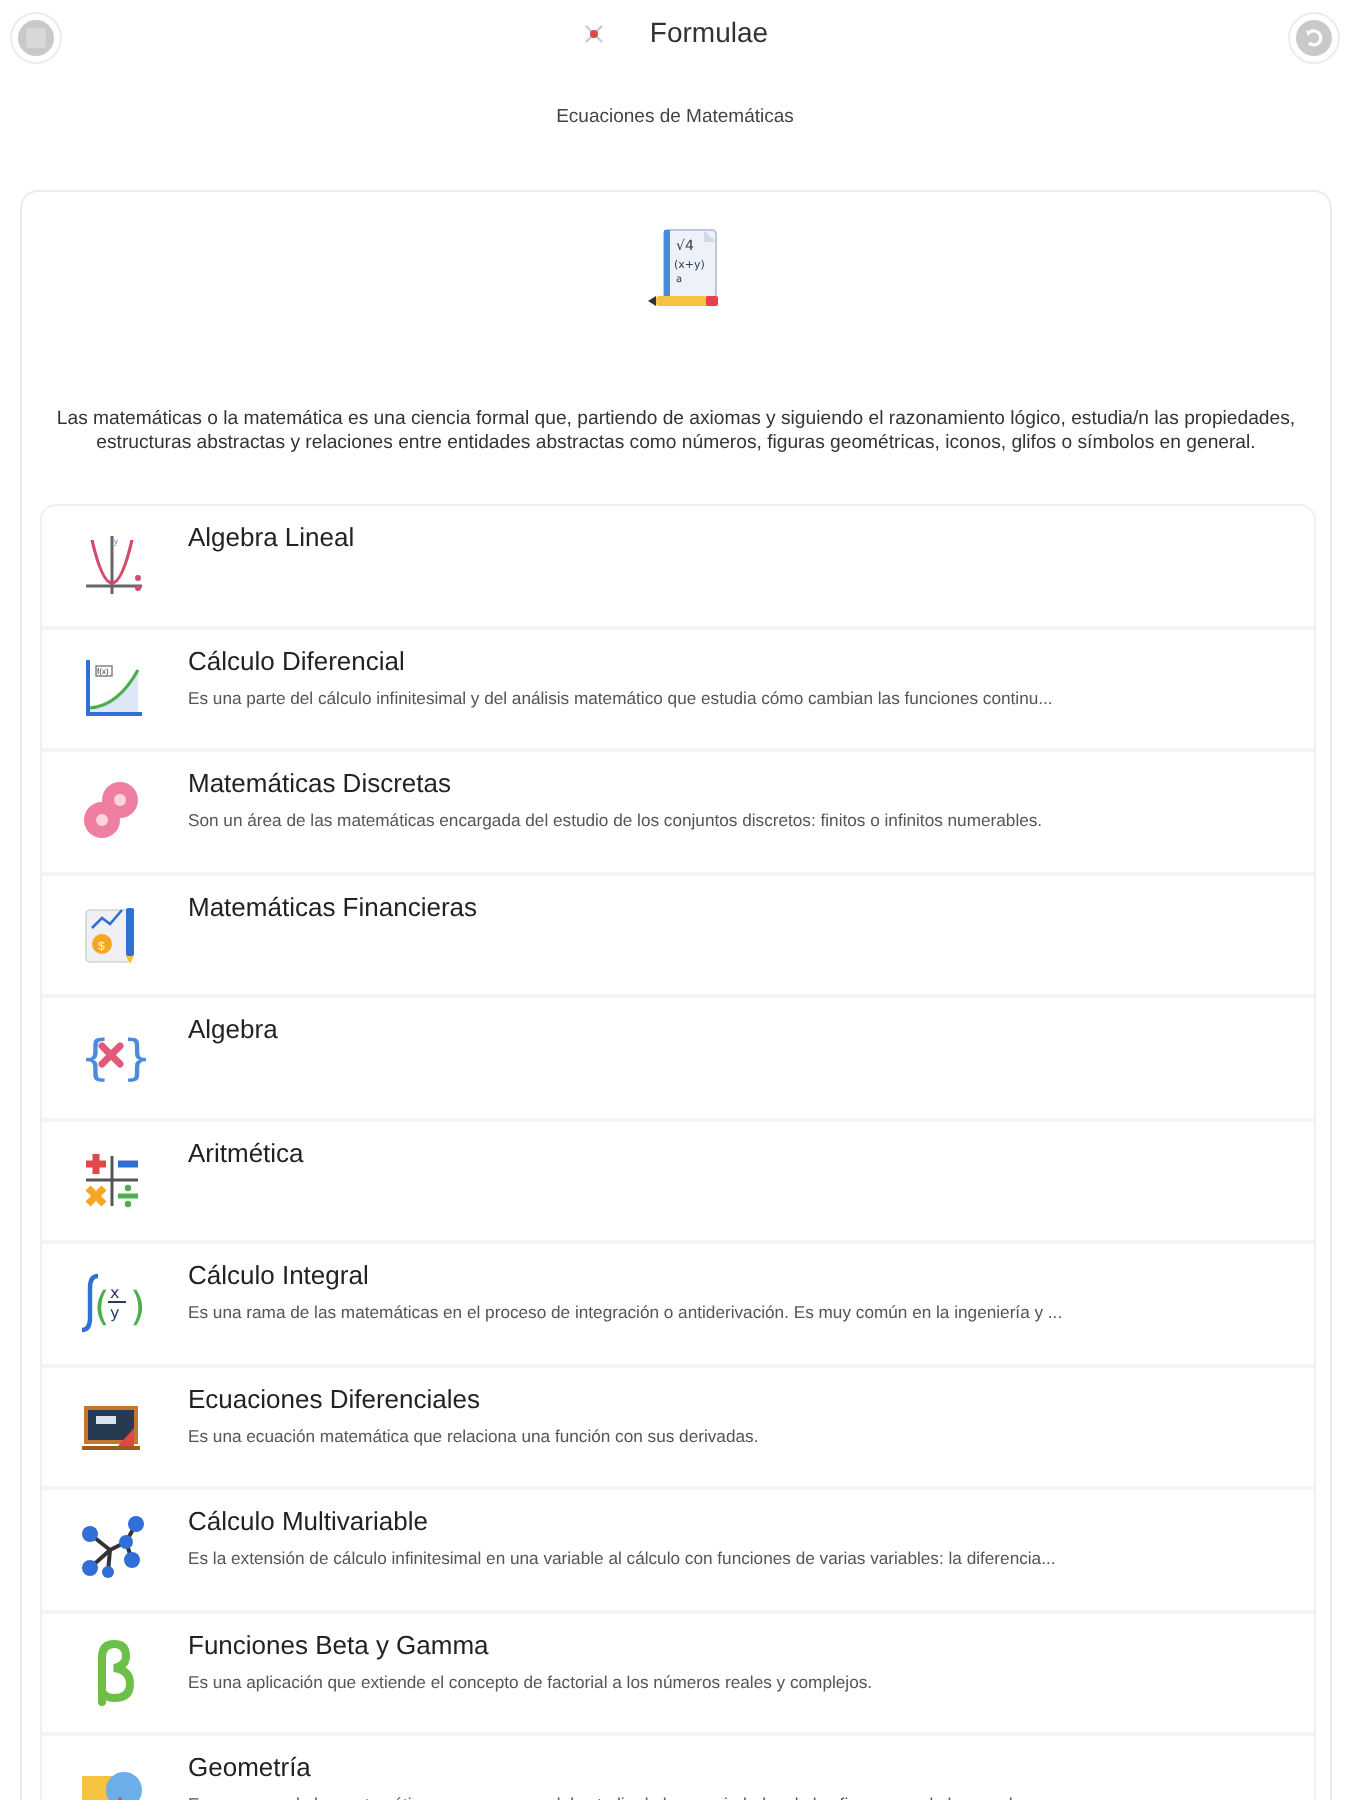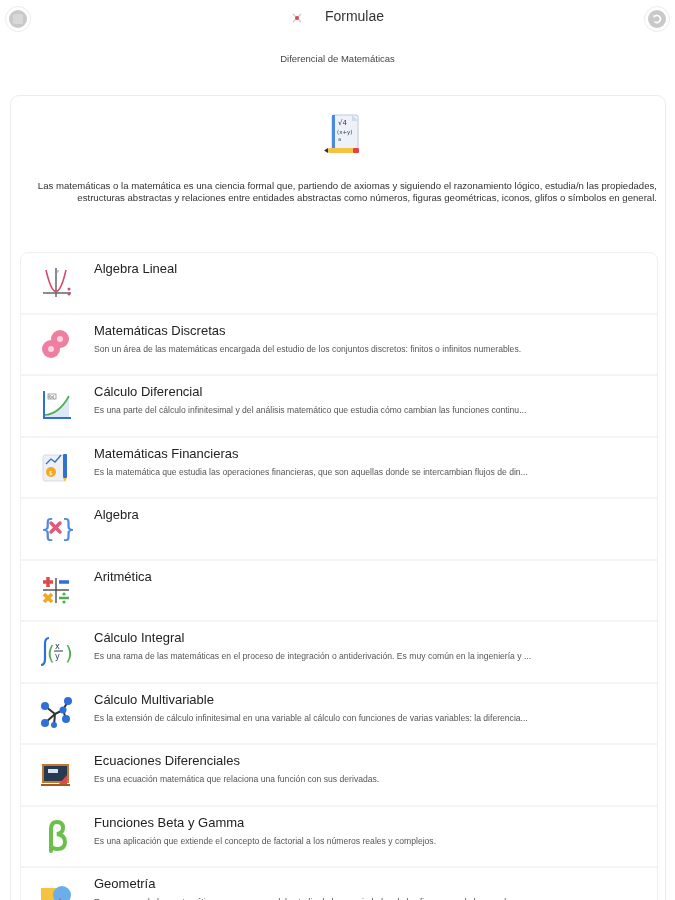--- a/index.html
+++ b/index.html
@@ -14,21 +14,21 @@
   .btn-right { left: 644px; }
   .title-wrap { position: absolute; top: 8px; left: 0; width: 675px; text-align: center; display: flex; justify-content: center; align-items: center; gap: 22px; }
   .app-title { font-size: 14px; color: #333; }
   .app-logo { width: 12px; height: 12px; position: relative; display: inline-block; }
 
   .subtitle { position: absolute; top: 53px; left: 0; width: 675px; text-align: center; font-size: 9.5px; color: #444; }
 
   .outer-card { position: absolute; left: 10px; top: 95px; width: 656px; height: 820px;
     border: 1px solid #ececec; border-radius: 9px; background: #fff; }
   .hero-icon { position: absolute; left: 313px; top: 17px; width: 40px; height: 44px; }
-  .intro { position: absolute; left: 8px; top: 84px; width: 638px; text-align: right; font-size: 9.6px; line-height: 12.2px; color: #333; }
+  .intro { position: absolute; left: 8px; top: 108px; width: 638px; text-align: center; font-size: 9.6px; line-height: 12.2px; color: #333; }
 
   .list { position: absolute; left: 9px; top: 156px; width: 638px; border: 1px solid #efefef; border-radius: 8px; background: #fff; overflow: hidden; }
   .row { height: 61.5px; position: relative; border-bottom: 2px solid #f4f4f4; text-decoration: underline; }
   .row-icon { position: absolute; left: 18px; top: 12px; width: 34px; height: 34px; display:flex; align-items:center; justify-content:center; }
   .row-title { position: absolute; left: 73px; top: 8px; font-size: 13px; color: #222; white-space: nowrap; }
   .row-desc { position: absolute; left: 73px; top: 29px; width: 550px; font-size: 8.6px; color: #555; white-space: nowrap; overflow: hidden; }
 </style>
 </head>
 <body>
 
@@ -51,21 +51,21 @@
   <div class="round-btn btn-right">
     <div class="inner">
       <svg width="12" height="12" viewBox="0 0 12 12">
         <path d="M4 3 A3.5 3.5 0 1 1 3.5 8.5" fill="none" stroke="#fff" stroke-width="1.6"></path>
         <path d="M2 2 L4.5 3 L3 5.3 Z" fill="#fff"></path>
       </svg>
     </div>
   </div>
 </div>
 
-<div class="subtitle">Diferencial de Matemáticas</div>
+<div class="subtitle">Ecuaciones de Matemáticas</div>
 
 <div class="outer-card">
   <div class="hero-icon">
     <svg width="40" height="44" viewBox="0 0 40 44">
       <rect x="8" y="2" width="26" height="34" rx="2" fill="#eef2f8" stroke="#b9c8de" stroke-width="1"></rect>
       <rect x="8" y="2" width="3" height="34" fill="#4a8be0"></rect>
       <path d="M28 2 L34 8 L28 8 Z" fill="#cfd9e8"></path>
       <text x="14" y="12" font-size="7" fill="#2a3a5a" font-family="DejaVu Sans, sans-serif">√4</text>
       <text x="13" y="21" font-size="5.5" fill="#2a3a5a" font-family="DejaVu Sans, sans-serif">(x+y)</text>
       <text x="14" y="28" font-size="5" fill="#2a3a5a" font-family="DejaVu Sans, sans-serif">a</text>
@@ -88,58 +88,57 @@
           <circle cx="30" cy="29" r="1.5" fill="#d44a6a"></circle>
           <text x="18" y="7" font-size="4" fill="#4a8be0">y</text>
         </svg>
       </div>
       <div class="row-title">Algebra Lineal</div>
     </div>
 
     <div class="row">
       <div class="row-icon">
         <svg width="34" height="34" viewBox="0 0 34 34">
-          <circle cx="21" cy="12" r="9" fill="#ee7fa0"></circle>
-          <circle cx="21" cy="12" r="3" fill="#fbd4e0"></circle>
-          <circle cx="12" cy="22" r="9" fill="#ee7fa0"></circle>
-          <circle cx="12" cy="22" r="3" fill="#fbd4e0"></circle>
-        </svg>
-      </div>
-      <div class="row-title">Matemáticas Discretas</div>
-      <div class="row-desc">Son un área de las matemáticas encargada del estudio de los conjuntos discretos: finitos o infinitos numerables.</div>
-    </div>
-
-    <div class="row">
-      <div class="row-icon">
-        <svg width="34" height="34" viewBox="0 0 34 34">
           <path d="M6 28 Q20 26 30 8 L30 30 L6 30 Z" fill="#dce8f8"></path>
           <line x1="5" y1="3" x2="5" y2="31" stroke="#2f6fd6" stroke-width="2"></line>
           <line x1="5" y1="30" x2="32" y2="30" stroke="#2f6fd6" stroke-width="2"></line>
           <path d="M6 27 Q20 26 30 8" fill="none" stroke="#4cae4c" stroke-width="1.6"></path>
           <rect x="9" y="6" width="8" height="5" fill="#fff" stroke="#666" stroke-width="0.6"></rect>
           <text x="9.5" y="10" font-size="4" fill="#333">f(x)</text>
         </svg>
       </div>
       <div class="row-title">Cálculo Diferencial</div>
       <div class="row-desc">Es una parte del cálculo infinitesimal y del análisis matemático que estudia cómo cambian las funciones continu...</div>
     </div>
 
     <div class="row">
       <div class="row-icon">
         <svg width="34" height="34" viewBox="0 0 34 34">
+          <circle cx="21" cy="12" r="9" fill="#ee7fa0"></circle>
+          <circle cx="21" cy="12" r="3" fill="#fbd4e0"></circle>
+          <circle cx="12" cy="22" r="9" fill="#ee7fa0"></circle>
+          <circle cx="12" cy="22" r="3" fill="#fbd4e0"></circle>
+        </svg>
+      </div>
+      <div class="row-title">Matemáticas Discretas</div>
+      <div class="row-desc">Son un área de las matemáticas encargada del estudio de los conjuntos discretos: finitos o infinitos numerables.</div>
+    </div>
+
+    <div class="row">
+      <div class="row-icon">
+        <svg width="34" height="34" viewBox="0 0 34 34">
           <rect x="4" y="5" width="22" height="26" rx="2" fill="#eef0f3" stroke="#cfd4da" stroke-width="0.8"></rect>
           <polyline points="7,14 12,9 16,12 22,5" fill="none" stroke="#2f6fd6" stroke-width="1.3"></polyline>
           <circle cx="12" cy="22" r="5" fill="#f5a623"></circle>
           <text x="10" y="25" font-size="6" fill="#fff">$</text>
           <rect x="24" y="4" width="4" height="24" rx="1" fill="#2f6fd6"></rect>
           <path d="M24 28 L26 32 L28 28 Z" fill="#f5c242"></path>
         </svg>
       </div>
       <div class="row-title">Matemáticas Financieras</div>
-      <div class="row-desc">Es la matemática que estudia las operaciones financieras, que son aquellas donde se intercambian flujos de din...</div>
     </div>
 
     <div class="row">
       <div class="row-icon">
         <svg width="34" height="34" viewBox="0 0 34 34">
           <text x="1" y="26" font-size="24" fill="#4a8be0" font-family="DejaVu Sans, sans-serif">{</text>
           <text x="22" y="26" font-size="24" fill="#4a8be0" font-family="DejaVu Sans, sans-serif">}</text>
           <line x1="12" y1="12" x2="21" y2="21" stroke="#e05a7a" stroke-width="3.5" stroke-linecap="round"></line>
           <line x1="21" y1="12" x2="12" y2="21" stroke="#e05a7a" stroke-width="3.5" stroke-linecap="round"></line>
         </svg>
@@ -171,20 +170,34 @@
           <path d="M10 4 Q6 4 6 10 L6 25 Q6 31 2 31" fill="none" stroke="#2f6fd6" stroke-width="2.2"></path>
           <text x="8" y="26" font-size="20" fill="#4cae4c" font-family="DejaVu Sans, sans-serif">(</text>
           <text x="26" y="26" font-size="20" fill="#4cae4c" font-family="DejaVu Sans, sans-serif">)</text>
           <text x="16" y="15" font-size="8" fill="#2a3a5a" font-family="DejaVu Sans, sans-serif">x</text>
           <line x1="15" y1="17" x2="24" y2="17" stroke="#2a3a5a" stroke-width="1"></line>
           <text x="16" y="25" font-size="8" fill="#2a3a5a" font-family="DejaVu Sans, sans-serif">y</text>
         </svg>
       </div>
       <div class="row-title">Cálculo Integral</div>
       <div class="row-desc">Es una rama de las matemáticas en el proceso de integración o antiderivación. Es muy común en la ingeniería y ...</div>
+    </div>
+
+    <div class="row">
+      <div class="row-icon">
+        <svg width="34" height="34" viewBox="0 0 34 34">
+          <rect x="3" y="7" width="27" height="19" fill="#c5762e"></rect>
+          <rect x="5" y="9" width="23" height="15" fill="#263a52"></rect>
+          <rect x="9" y="12" width="10" height="4" fill="#d8e3f0"></rect>
+          <path d="M20 27 L28 27 L28 18 Z" fill="#e04848"></path>
+          <rect x="2" y="27" width="29" height="2" fill="#9d5b22"></rect>
+        </svg>
+      </div>
+      <div class="row-title">Ecuaciones Diferenciales</div>
+      <div class="row-desc">Es una ecuación matemática que relaciona una función con sus derivadas.</div>
     </div>
 
     <div class="row">
       <div class="row-icon">
         <svg width="34" height="34" viewBox="0 0 34 34">
           <g stroke="#333" stroke-width="2">
             <line x1="6" y1="10" x2="16" y2="18"></line>
             <line x1="16" y1="18" x2="6" y2="27"></line>
             <line x1="16" y1="18" x2="24" y2="14"></line>
             <line x1="24" y1="14" x2="29" y2="5"></line>
@@ -201,34 +214,20 @@
           </g>
         </svg>
       </div>
       <div class="row-title">Cálculo Multivariable</div>
       <div class="row-desc">Es la extensión de cálculo infinitesimal en una variable al cálculo con funciones de varias variables: la diferencia...</div>
     </div>
 
     <div class="row">
       <div class="row-icon">
         <svg width="34" height="34" viewBox="0 0 34 34">
-          <rect x="3" y="7" width="27" height="19" fill="#c5762e"></rect>
-          <rect x="5" y="9" width="23" height="15" fill="#263a52"></rect>
-          <rect x="9" y="12" width="10" height="4" fill="#d8e3f0"></rect>
-          <path d="M20 27 L28 27 L28 18 Z" fill="#e04848"></path>
-          <rect x="2" y="27" width="29" height="2" fill="#9d5b22"></rect>
-        </svg>
-      </div>
-      <div class="row-title">Ecuaciones Diferenciales</div>
-      <div class="row-desc">Es una ecuación matemática que relaciona una función con sus derivadas.</div>
-    </div>
-
-    <div class="row">
-      <div class="row-icon">
-        <svg width="34" height="34" viewBox="0 0 34 34">
           <path d="M12 32 L12 10 Q12 3 18 3 Q24 3 24 9 Q24 14 18 15 Q26 16 26 23 Q26 30 18 30 Q14 30 12 27" fill="none" stroke="#6cc04a" stroke-width="4" stroke-linecap="round"></path>
         </svg>
       </div>
       <div class="row-title">Funciones Beta y Gamma</div>
       <div class="row-desc">Es una aplicación que extiende el concepto de factorial a los números reales y complejos.</div>
     </div>
 
     <div class="row">
       <div class="row-icon">
         <svg width="34" height="34" viewBox="0 0 34 34">

